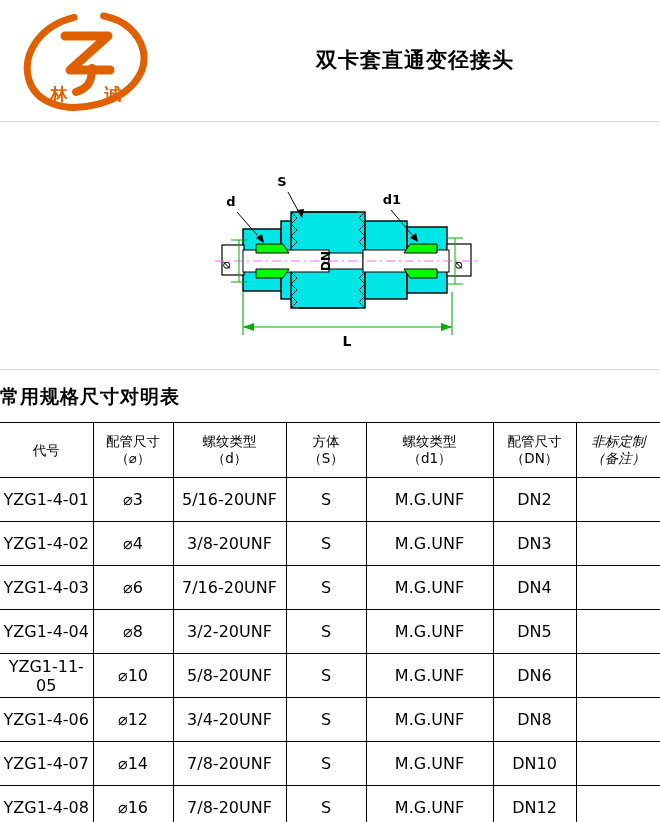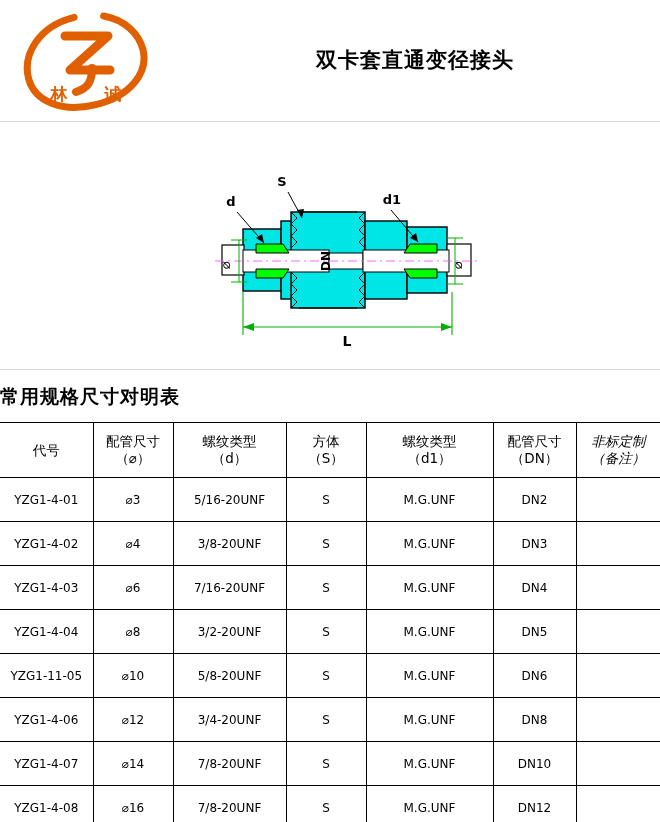--- a/index.html
+++ b/index.html
@@ -86,21 +86,21 @@
     font-family: "DejaVu Sans", sans-serif;
   }
   table.spec th {
     height: 52px;
     font-size: 13.5px;
     font-weight: normal;
     line-height: 17px;
   }
   table.spec td {
     height: 41px;
-    font-size: 12px;
+    font-size: 16px;
   }
   table.spec tr td:first-child,
   table.spec tr th:first-child {
     border-left: none;
   }
   table.spec tr td:last-child,
   table.spec tr th:last-child {
     border-right: none;
     font-style: italic;
   }

